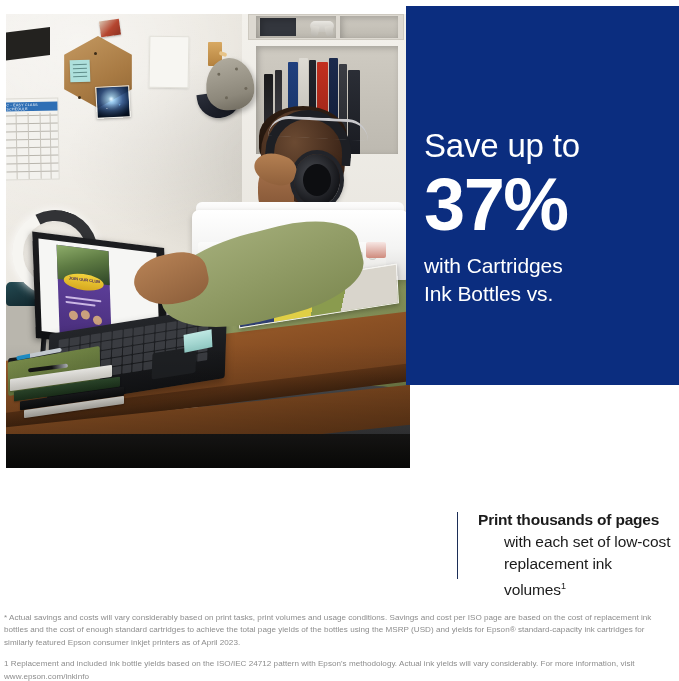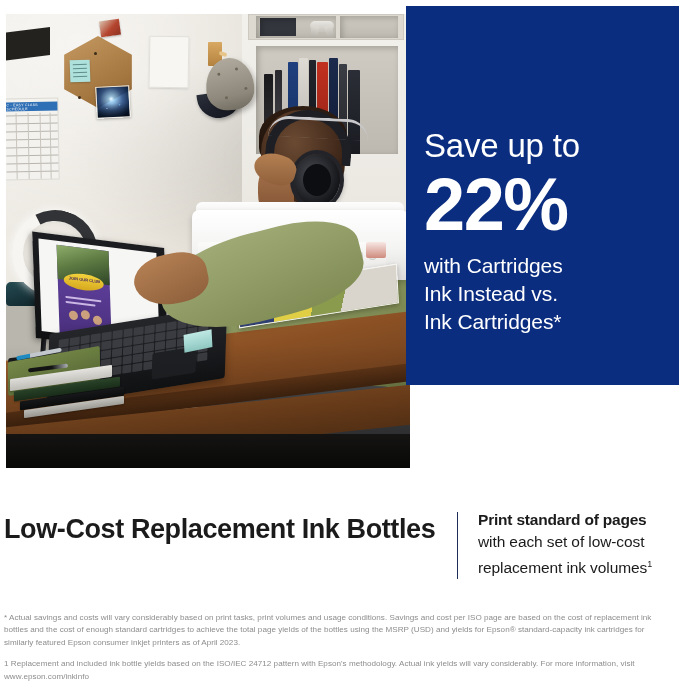--- a/index.html
+++ b/index.html
@@ -441,21 +441,21 @@
     background:#1c2e57;
   }
   .side-block{
     position:absolute; left:478px; top:14px; width:200px;
     color:#1b1b1b;
   }
   .side-strong{
     font-size:15.5px; line-height:22px; font-weight:700; letter-spacing:-0.2px;
   }
   .side-rest{
-    font-size:15.5px; line-height:22px; font-weight:400; letter-spacing:-0.1px;
+    font-size:15.5px; line-height:22px; font-weight:400; letter-spacing:-0.1px;margin-left:26px;
   }
   .side-rest sup{ font-size:9px; vertical-align:super; }
 
   
   .footnotes{
     position:absolute; left:0; top:612px; width:679px;
   }
   .fn{
     font-size:8.1px; line-height:12.4px; color:#8d8d8d;
     letter-spacing:0.02px;
@@ -678,39 +678,37 @@
         <div class="person-hand"></div>
         <div class="person-hand2"></div>
 
         <div class="desk-shadow"></div>
       </div>
     </div>
 
     <div class="blue-panel">
       <div class="blue-inner">
         <div class="save-up-to">Save up to</div>
-        <div class="big-pct">22%</div>
+        <div class="big-pct">37%</div>
         <div class="sub-lines">
           <div>with Cartridges</div>
-          <div>Ink Instead vs.</div>
-          <div>Ink Cartridges*</div>
+          <div>Ink Bottles vs.</div>
         </div>
       </div>
     </div>
   </div>
 
   <div class="lower">
     <div class="headline">
-      <div>Low-Cost Replacement Ink Bottles</div>
     </div>
 
     <div class="divider"></div>
 
     <div class="side-block">
-      <div class="side-strong">Print standard of pages</div>
+      <div class="side-strong">Print thousands of pages</div>
       <div class="side-rest">with each set of low-cost</div>
       <div class="side-rest"><span>replacement ink volumes</span><sup>1</sup></div>
     </div>
   </div>
 
   <div class="footnotes">
     <div class="fn first">* Actual savings and costs will vary considerably based on print tasks, print volumes and usage conditions. Savings and cost per ISO page are based on the cost of replacement ink bottles and the cost of enough standard cartridges to achieve the total page yields of the bottles using the MSRP (USD) and yields for Epson® standard-capacity ink cartridges for similarly featured Epson consumer inkjet printers as of April 2023.</div>
     <div class="fn second">1 Replacement and included ink bottle yields based on the ISO/IEC 24712 pattern with Epson's methodology. Actual ink yields will vary considerably. For more information, visit www.epson.com/inkinfo</div>
   </div>
 

